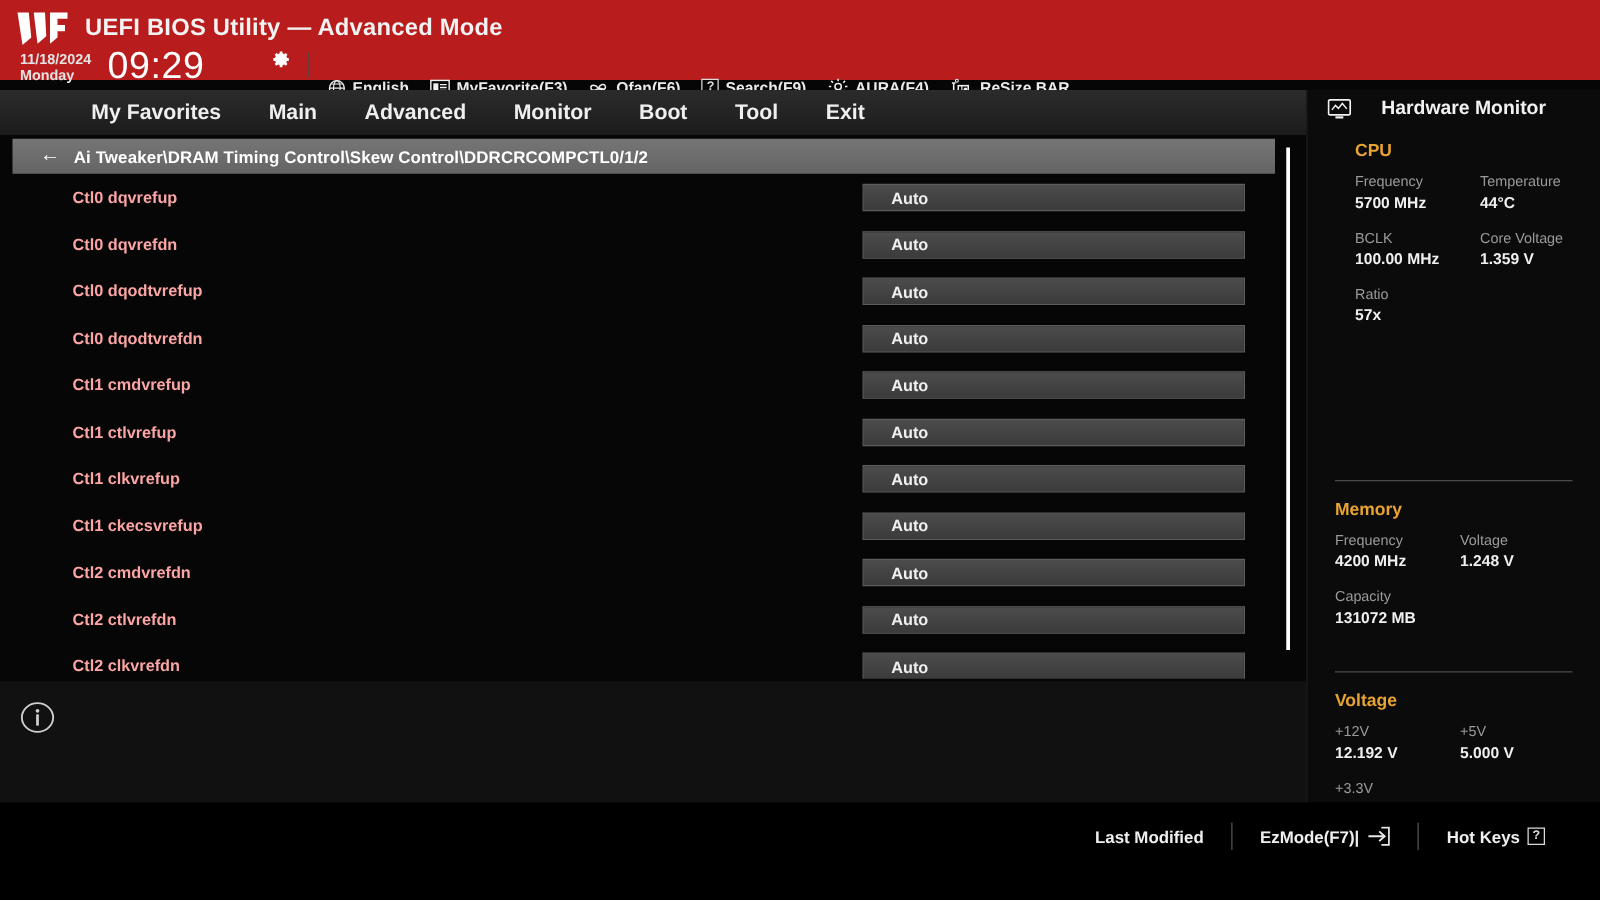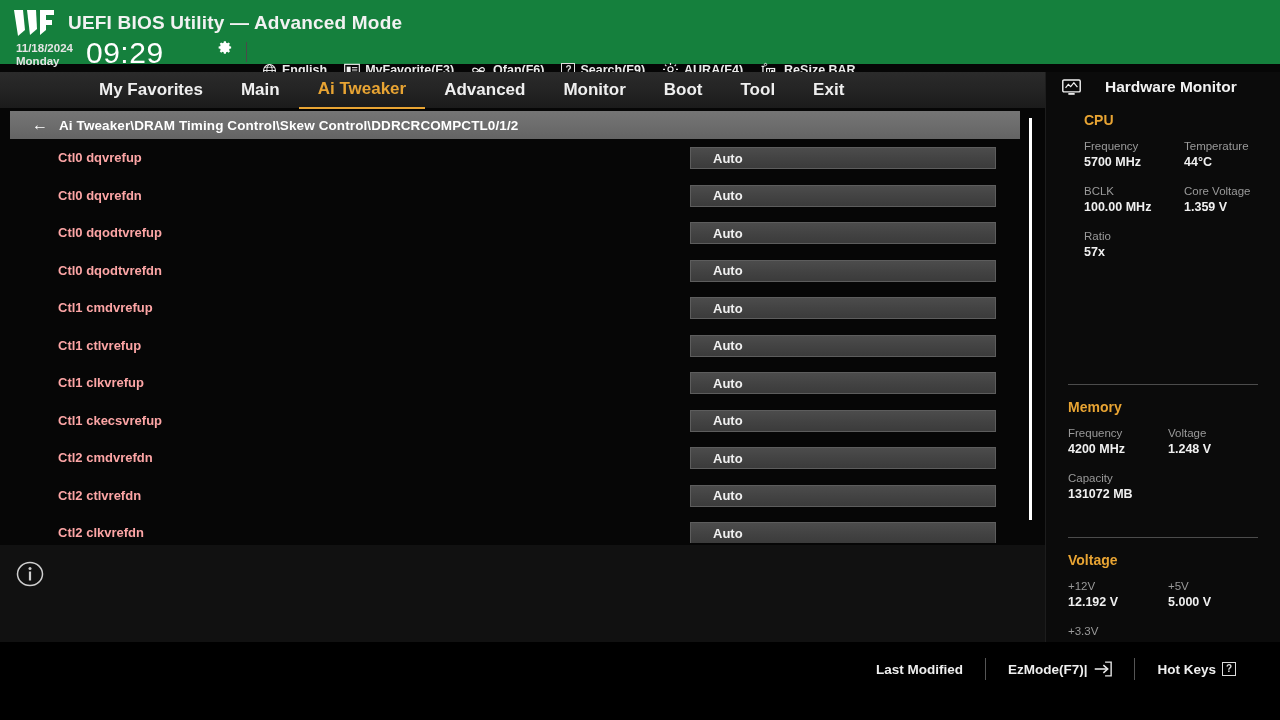--- a/index.html
+++ b/index.html
@@ -15,21 +15,21 @@
   .tex {
     position:absolute; inset:0; pointer-events:none;
     background:
       linear-gradient(115deg, rgba(255,255,255,0.030) 0 1px, transparent 1px 190px),
       linear-gradient(115deg, rgba(255,255,255,0.022) 0 1px, transparent 1px 330px),
       linear-gradient(-65deg, rgba(255,255,255,0.018) 0 1px, transparent 1px 260px);
     opacity:.85;
   }
 
   
-  .topbar { position:absolute; left:0; top:0; width:1280px; height:64px; background:#15803d; }
+  .topbar { position:absolute; left:0; top:0; width:1280px; height:64px; background:#b91c1c; }
   .tuf-logo { position:absolute; left:12px; top:8px; width:46px; height:30px; }
   .app-title {
     position:absolute; left:68px; top:12px;
     font-size:19px; font-weight:bold; color:#f2f2f2; letter-spacing:.2px;
   }
   .datebox { position:absolute; left:16px; top:42px; line-height:12.5px; }
   .datebox .d { font-size:11.5px; font-weight:bold; color:#e4e4e4; }
   .datebox .w { font-size:11.5px; font-weight:bold; color:#e4e4e4; }
   .clock {
     position:absolute; left:86px; top:36px;
@@ -44,21 +44,21 @@
   .boxq {
     width:14px; height:14px; border:1.4px solid #dcdcdc;
     font-size:10px; font-weight:bold; color:#dcdcdc;
     display:flex; align-items:center; justify-content:center; line-height:1;
   }
 
   
   .menubar {
     position:absolute; left:0; top:72px; width:1104px; height:36px;
     background:linear-gradient(180deg,#2b2b2b 0%, #232323 55%, #1b1b1b 100%);
-    display:flex; align-items:center; padding-left:80px; gap:0;text-align:right;
+    display:flex; align-items:center; padding-left:54px; gap:0;text-align:right;
   }
   .menu-item {
     font-size:17px; font-weight:bold; color:#efefef;
     padding:0 19px; line-height:36px; white-space:nowrap;
   }
   .menu-item.active { color:#e8a433; border-bottom:2px solid #e8a433; }
 
   
   .crumb {
     position:absolute; left:10px; top:111px; width:1010px; height:28px;
@@ -203,21 +203,20 @@
           <circle cx="17" cy="13" r="2" fill="#f0f0f0"></circle>
         </svg>
         <span>ReSize BAR</span>
       </div>
     </div>
   </div>
 
   <div class="menubar" id="menubar">
       <div class="menu-item">My Favorites</div>
       <div class="menu-item">Main</div>
-      <div class="menu-item active">Ai Tweaker</div>
       <div class="menu-item">Advanced</div>
       <div class="menu-item">Monitor</div>
       <div class="menu-item">Boot</div>
       <div class="menu-item">Tool</div>
       <div class="menu-item">Exit</div>
     </div>
 
   <div class="crumb">
     <span class="arrow">←</span>
     <span class="path">Ai Tweaker\DRAM Timing Control\Skew Control\DDRCRCOMPCTL0/1/2</span>

